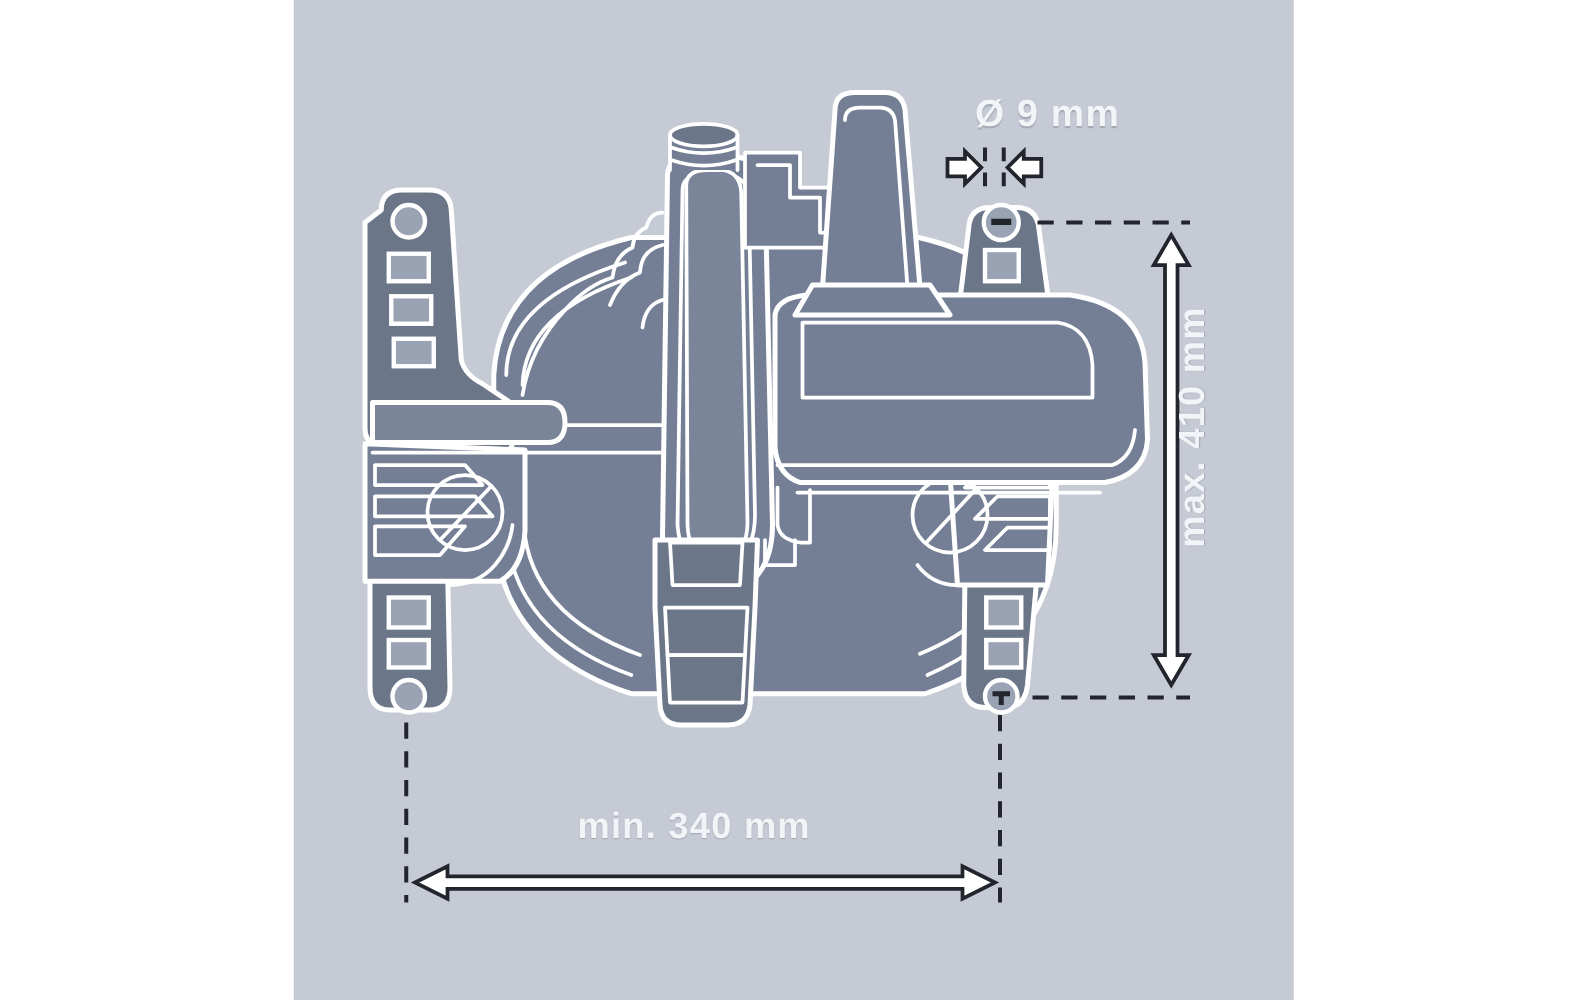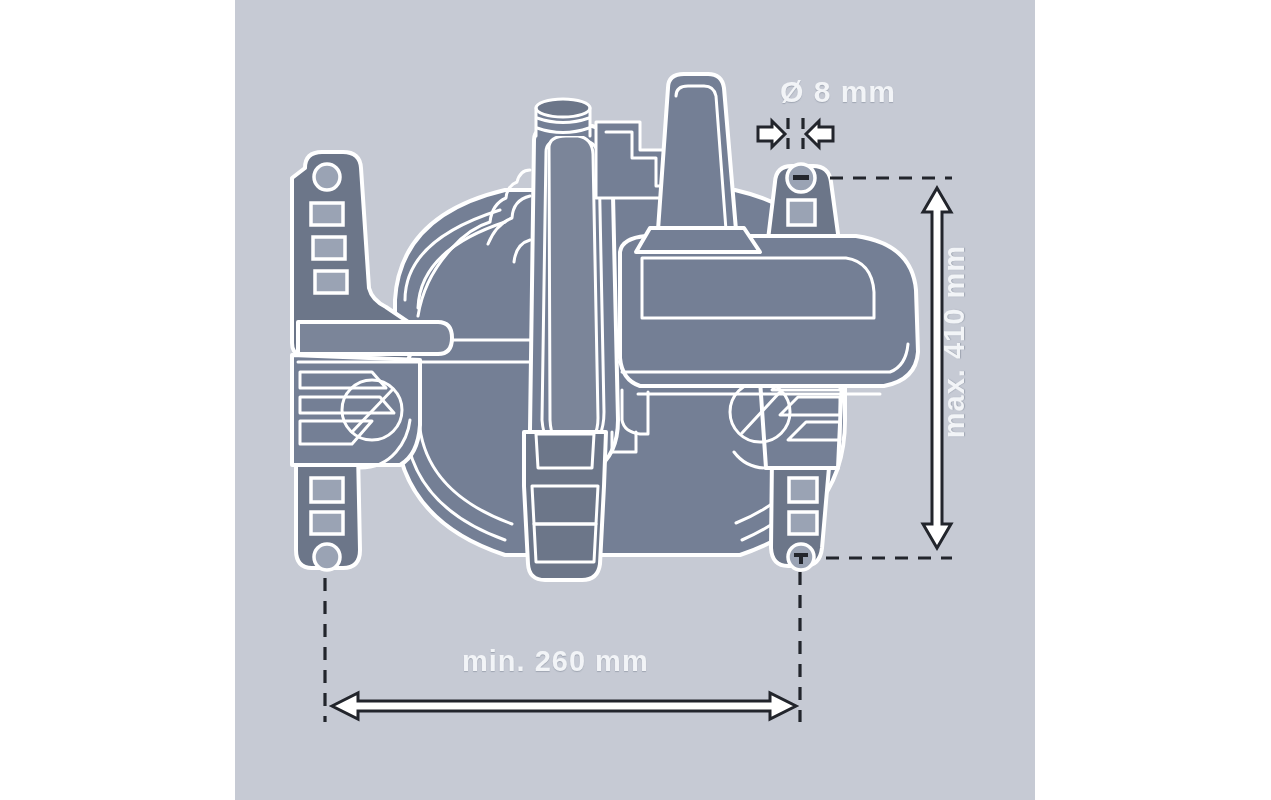--- a/index.html
+++ b/index.html
@@ -275,20 +275,20 @@
     </g>
 
     <g>
       <path class="arrowbody" d="M758 127 L772 127 L772 121 L785 134 L772 147 L772 141 L758 141 Z"></path>
     </g>
     <g>
       <path class="arrowbody" d="M833 127 L819 127 L819 121 L806 134 L819 147 L819 141 L833 141 Z"></path>
     </g>
   </svg>
 
-  <div class="dimtext" id="dia-label">Ø 8 mm</div>
+  <div class="dimtext" id="dia-label">Ø 9 mm</div>
 
   <div class="dimtext" id="vert-label">max. 410 mm</div>
 
 
-  <div class="dimtext" id="bottom-min">min. 260 mm</div>
+  <div class="dimtext" id="bottom-min">min. 340 mm</div>
 
 </div>
 
 </body></html>

